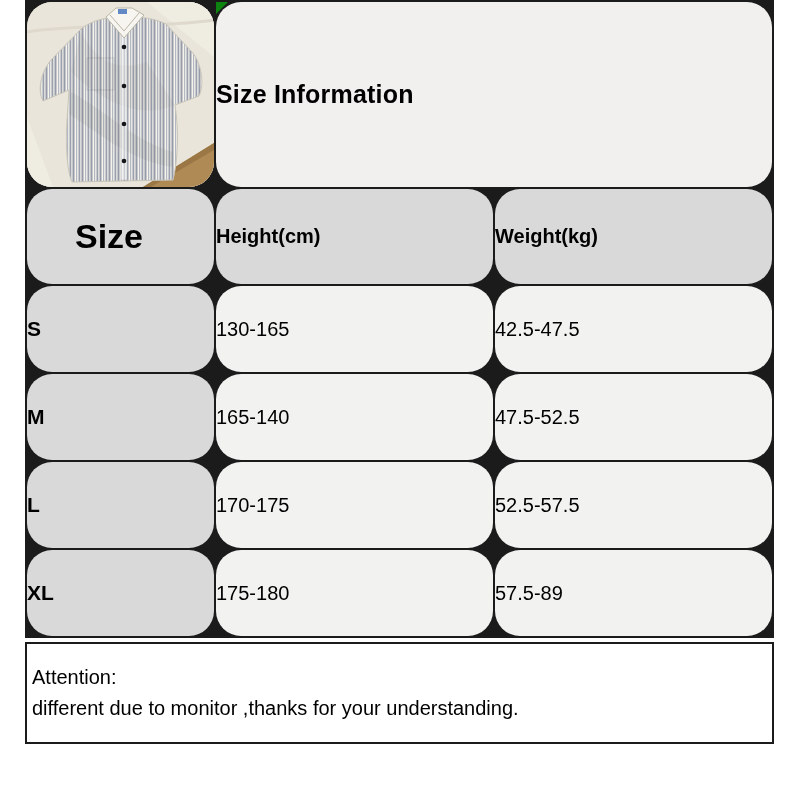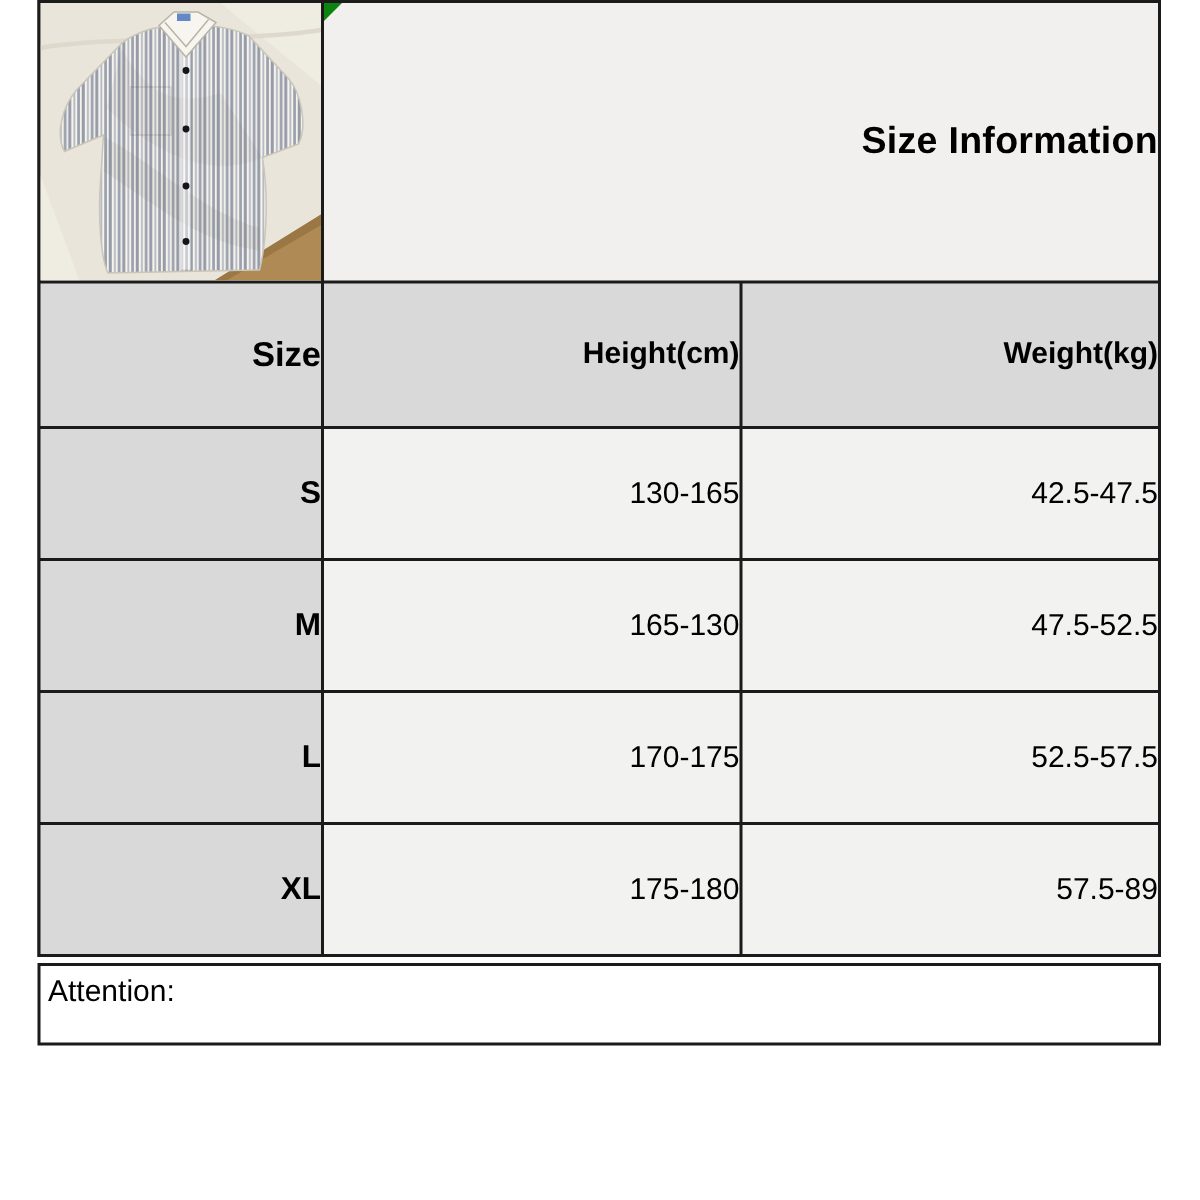--- a/index.html
+++ b/index.html
@@ -9,41 +9,41 @@
   
   .size-table{
     position:absolute;left:25px;top:0;
     display:grid;
     grid-template-columns:187px 277px 277px;
     grid-template-rows:185px 95px 86px 86px 86px 86px;
     gap:2px;
     background:#1b1b1b;
     border:2px solid #1b1b1b;
   }
-  .cell{display:flex;align-items:center;justify-content:flex-end;text-align:center;}
+  .cell{display:flex;align-items:center;justify-content:flex-start;text-align:center;border-radius:25px;}
   .photo-cell{grid-column:1/2;grid-row:1/2;background:#e9e5da;overflow:hidden;padding:0;}
   .photo-cell svg{display:block;}
   .title-cell{grid-column:2/4;grid-row:1/2;background:#f1f0ee;position:relative;}
   .title-text{font-size:25px;font-weight:bold;letter-spacing:0.2px;}
   .corner-marker{
     position:absolute;top:0;left:0;width:0;height:0;
     border-top:12px solid #0e8410;
     border-right:12px solid transparent;
   }
   .head-cell{background:#d9d9d9;font-weight:bold;font-size:20px;}
-  .size-head{font-size:23px;}
+  .size-head{font-size:34px;padding-left:48px;}
   .row-head{background:#d9d9d9;font-weight:bold;font-size:21px;}
   .data-cell{background:#f2f2f0;font-size:20px;font-weight:400;}
   .trow{display:contents;}
 
   
   .attention-box{
     position:absolute;left:25px;top:642px;width:735px;
     background:#ffffff;border:2px solid #1b1b1b;
-    padding:2px 5px 18px 5px;
+    padding:18px 5px 18px 5px;
     font-size:20px;line-height:31px;text-align:left;
   }
   .attention-line{white-space:nowrap;}
 </style>
 </head>
 <body>
 
 <div class="page">
 
   <div class="size-table">
@@ -100,32 +100,33 @@
       <div class="cell head-cell">Weight(kg)</div>
     </div>
 
     <div class="trow">
       <div class="cell row-head">S</div>
       <div class="cell data-cell">130-165</div>
       <div class="cell data-cell">42.5-47.5</div>
     </div>
     <div class="trow">
       <div class="cell row-head">M</div>
-      <div class="cell data-cell">165-130</div>
+      <div class="cell data-cell">165-140</div>
       <div class="cell data-cell">47.5-52.5</div>
     </div>
     <div class="trow">
       <div class="cell row-head">L</div>
       <div class="cell data-cell">170-175</div>
       <div class="cell data-cell">52.5-57.5</div>
     </div>
     <div class="trow">
       <div class="cell row-head">XL</div>
       <div class="cell data-cell">175-180</div>
       <div class="cell data-cell">57.5-89</div>
     </div>
   </div>
 
   <div class="attention-box">
     <div class="attention-line">Attention:</div>
+    <div class="attention-line">different due to monitor ,thanks for your understanding.</div>
   </div>
 
 </div>
 
 </body></html>

